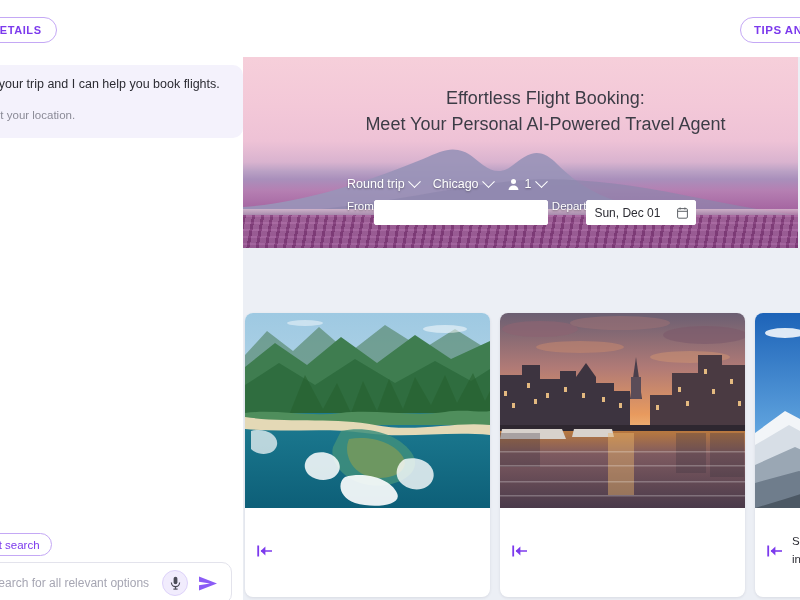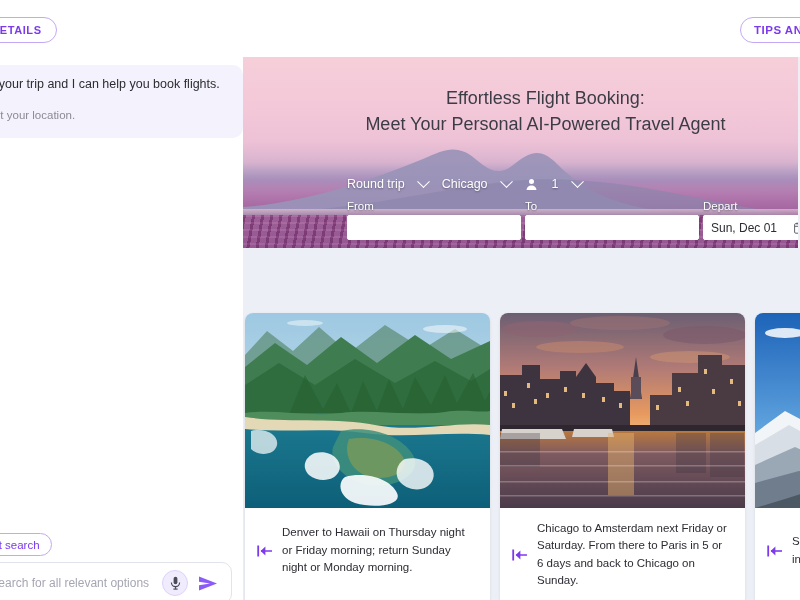--- a/index.html
+++ b/index.html
@@ -156,30 +156,30 @@
   }
   .hero-title .l2 { display: block; text-align: center; }
 
   
   .sform { position: absolute; left: 104px; top: 120px; width: 470px; }
   .sform-opts {
     display: flex; align-items: center; gap: 14px;
     color: #ffffff; font-size: 12.5px;
     text-shadow: 0 1px 2px rgba(0,0,0,.35);
   }
-  .opt { display: flex; align-items: center; gap: 14px; cursor: pointer; white-space: nowrap; }
+  .opt { display: flex; align-items: center; gap: 5px; cursor: pointer; white-space: nowrap; }
   .caret {
     display: inline-block; width: 9px; height: 9px;
     border-right: 1.6px solid #fff; border-bottom: 1.6px solid #fff;
     transform: rotate(45deg) translate(-2px,-2px);
   }
   .sform-fields {
     display: flex; align-items: flex-end; gap: 4px; margin-top: 9px;
   }
-  .field { display: flex; flex-direction: column; }
+  .field { display: flex; flex-direction: row; }
   .field-label {
     color: #ffffff; font-size: 11.5px; margin-bottom: 3px;
     text-shadow: 0 1px 2px rgba(0,0,0,.4);
   }
   .field-box {
     height: 25px; background: #ffffff; border: 1px solid #ffffff;
     border-radius: 2px; display: flex; align-items: center;
     padding: 0 7px; font-size: 12px; color: #2c2c33;
     white-space: nowrap;
   }
@@ -292,24 +292,20 @@
             </svg>
             <span>1</span>
             <i class="caret"></i>
           </div>
         </div>
 
         <div class="sform-fields">
           <div class="field">
             <span class="field-label">From</span>
             <div class="field-box f-from"></div>
-          </div>
-          <div class="field">
-            <span class="field-label">To</span>
-            <div class="field-box f-to"></div>
           </div>
           <div class="field">
             <span class="field-label">Depart</span>
             <div class="field-box f-dep">
               <span>Sun, Dec 01</span>
               <svg width="11" height="12" viewBox="0 0 11 12">
                 <rect x="0.6" y="1.6" width="9.8" height="9.6" rx="1.2" fill="none" stroke="#5f6368" stroke-width="1"></rect>
                 <line x1="0.6" y1="4.3" x2="10.4" y2="4.3" stroke="#5f6368" stroke-width="1"></line>
                 <line x1="3.1" y1="0.5" x2="3.1" y2="2.6" stroke="#5f6368" stroke-width="1"></line>
                 <line x1="7.9" y1="0.5" x2="7.9" y2="2.6" stroke="#5f6368" stroke-width="1"></line>
@@ -351,21 +347,20 @@
           <path d="M6,118 C20,114 34,122 32,132 C30,142 14,144 6,136 Z" fill="#ffffff" opacity=".7"></path>
           <ellipse cx="200" cy="16" rx="22" ry="4" fill="#ffffff" opacity=".5"></ellipse>
           <ellipse cx="60" cy="10" rx="18" ry="3" fill="#ffffff" opacity=".45"></ellipse>
         </svg>
         <div class="card-body">
           <svg class="card-arrow" width="16" height="14" viewBox="0 0 16 14">
             <line x1="1.2" y1="1.5" x2="1.2" y2="12.5" stroke="#7c3aed" stroke-width="1.8"></line>
             <line x1="4" y1="7" x2="15" y2="7" stroke="#7c3aed" stroke-width="1.6"></line>
             <path d="M8.4 2.4 L3.6 7 L8.4 11.6 Z" fill="#7c3aed"></path>
           </svg>
-          <div class="card-text">Denver to Hawaii on Thursday night or Friday morning; return Sunday night or Monday morning.</div>
         </div>
       </div>
 
       <div class="card">
         <svg class="card-img" viewBox="0 0 245 195" preserveAspectRatio="none">
           <defs>
             <linearGradient id="a-sky" x1="0" y1="0" x2="0" y2="1">
               <stop offset="0" stop-color="#6b5f72"></stop>
                 <stop offset="28%" stop-color="#b07a76"></stop>
               <stop offset="52%" stop-color="#e89a5e"></stop>
@@ -439,21 +434,20 @@
             <rect x="0" y="168" width="245" height="1.5"></rect>
             <rect x="0" y="182" width="245" height="1.5"></rect>
           </g>
         </svg>
         <div class="card-body">
           <svg class="card-arrow" width="16" height="14" viewBox="0 0 16 14">
             <line x1="1.2" y1="1.5" x2="1.2" y2="12.5" stroke="#7c3aed" stroke-width="1.8"></line>
             <line x1="4" y1="7" x2="15" y2="7" stroke="#7c3aed" stroke-width="1.6"></line>
             <path d="M8.4 2.4 L3.6 7 L8.4 11.6 Z" fill="#7c3aed"></path>
           </svg>
-          <div class="card-text">Chicago to Amsterdam next Friday or Saturday. From there to Paris in 5 or 6 days and back to Chicago on Sunday.</div>
         </div>
       </div>
 
       <div class="card">
         <svg class="card-img" viewBox="0 0 245 195" preserveAspectRatio="none">
           <defs>
             <linearGradient id="m-sky" x1="0" y1="0" x2="0" y2="1">
               <stop offset="0" stop-color="#1d63b8"></stop>
                 <stop offset="60%" stop-color="#5fa3de"></stop>
               <stop offset="100%" stop-color="#bcd8ee"></stop>

